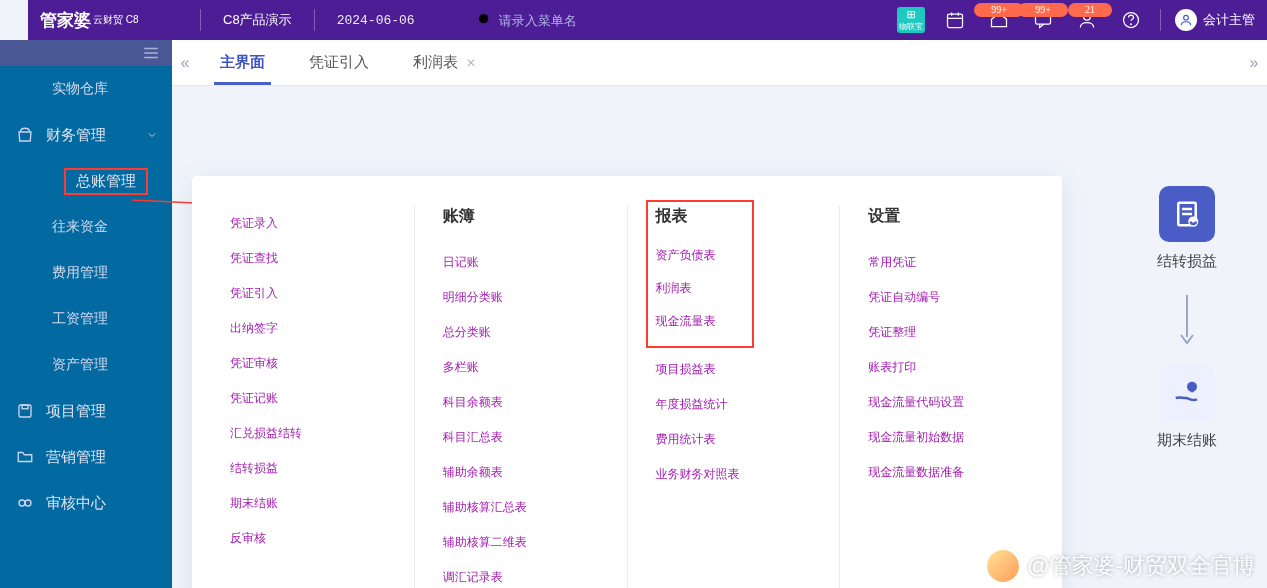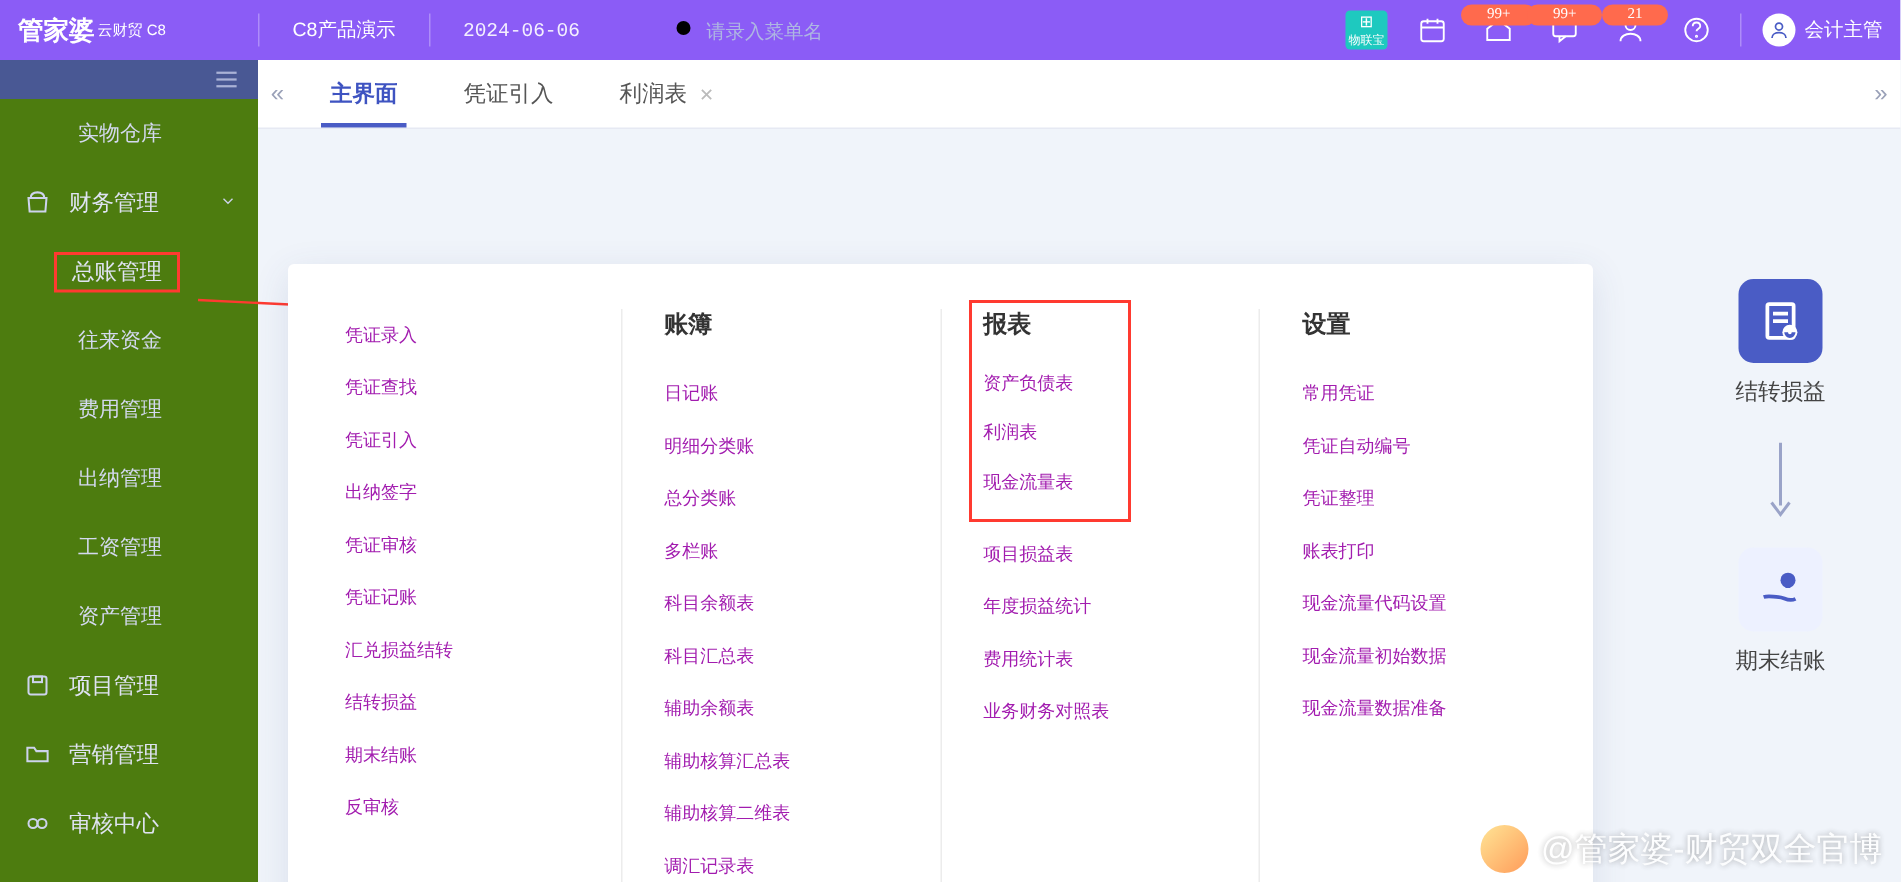--- a/index.html
+++ b/index.html
@@ -1,45 +1,45 @@
 <!DOCTYPE html>
 <html><head>
 <meta charset="utf-8">
 <style>
 * { margin: 0; padding: 0; box-sizing: border-box; }
 body { font-family: "Microsoft YaHei", "PingFang SC", sans-serif; width: 1267px; height: 588px; overflow: hidden; background: #f0f4fa; }
 
 
-.header { background: #8b5cf6; height: 40px; display: flex; align-items: center; color: #fff; font-size: 13px; position: relative; }
+.header { background: #4c1d95; height: 40px; display: flex; align-items: center; color: #fff; font-size: 13px; position: relative; margin-left: 28px; }
 .logo { width: 172px; padding-left: 12px; display: flex; align-items: center; font-size: 17px; font-weight: 700; }
 .logo small { font-size: 10px; font-weight: 400; margin-left: 2px; }
 .vdiv { width: 1px; height: 22px; background: rgba(255,255,255,.3); }
 .header-center { display:flex; align-items:center; gap:22px; padding-left:22px; }
 .header-center .date { color: rgba(255,255,255,.9); font-family: Liberation Mono, monospace;}
 .search { display:flex; align-items:center; gap:6px; color:#bfc6ea; margin-left:40px;}
 .search input { background:none; border:none; outline:none; color:#fff; font-size:13px; }
 .search input::placeholder{color:#aeb6e2;}
 .header-right{ margin-left:auto; display:flex; align-items:center; gap:14px; padding-right:12px;}
 .hicon{ width:30px; height:30px; display:flex; align-items:center; justify-content:center; position:relative; cursor:pointer;}
 .hicon svg{ stroke:#fff; fill:none; stroke-width:1.5;}
 .badge{ position:absolute; top:-2px; right:-10px; background:#ff6a4d; color:#fff; font-size:10px; padding:0 17px; border-radius:7px; line-height:14px;font-family:Liberation Serif, serif;}
 .teal-box{ width:28px;height:26px;background:#1ec9bf;border-radius:3px;display:flex;flex-direction:column;align-items:center;justify-content:center;font-size:8px;color:#fff;}
 .avatar{width:22px;height:22px;border-radius:50%;background:#fff;display:flex;align-items:center;justify-content:center;}
 .user{display:flex;align-items:center;gap:6px;}
 
 
-.sidebar{ position:absolute; left:0; top:40px; bottom:0; width:172px; background:#4d7c0f; color:#dfe3f2; }
+.sidebar{ position:absolute; left:0; top:40px; bottom:0; width:172px; background:#0369a1; color:#dfe3f2; }
 .collapse-btn{height:26px;background:#495894;display:flex;align-items:center;justify-content:flex-end;padding-right:12px;}
 .collapse-btn svg{stroke:#aab2d6;fill:none;stroke-width:2;}
 .side-item{ height:46px; display:flex; align-items:center; padding-left:16px; gap:12px; font-size:15px; cursor:pointer;}
 .side-item.level2{ padding-left:52px; font-size:14px; color:#d3d9ef;}
 .side-item .chev{margin-left:auto;margin-right:14px;}
 .side-item svg{stroke:#cdd3ed;fill:none;stroke-width:1.8;}
 .hl-box{ border:2px solid #ff3a30; padding:2px 10px; display:inline-block;}
-.side-item.hl{padding-left:36px;}
+.side-item.hl{padding-left:64px;}
 
 
 .tabstrip{ position:absolute; left:172px; right:0; top:40px; height:46px; background:#fff; border-bottom:1px solid #e6e9f3; display:flex; align-items:center;}
 .tab-scroll-left,.tab-scroll-right{ width:26px; display:flex; align-items:center; justify-content:center; color:#9aa1b8; cursor:pointer; height:100%;}
 .tabs{display:flex; height:100%;text-align:right;}
 .tab{ padding:0 22px; display:flex; align-items:center; gap:8px; font-size:15px; color:#555; cursor:pointer; position:relative;}
 .tab.active{ color:#3e53c1; font-weight:600;}
 .tab.active::after{content:""; position:absolute; left:16px; right:16px; bottom:0; height:3px; background:#4a5cc5;}
 .tab .close{color:#bbb;font-size:12px;}
 
@@ -167,23 +167,20 @@
         </svg></span>
   </div>
   <div class="side-item hl">
       <span class="hl-box"><span>总账管理</span></span>
     </div>
   <div class="side-item level2">
       <span>往来资金</span>
     </div>
   <div class="side-item level2">
       <span>费用管理</span>
-    </div>
-  <div class="side-item level2">
-      <span>出纳管理</span>
     </div>
   <div class="side-item level2">
       <span>工资管理</span>
     </div>
   <div class="side-item level2">
       <span>资产管理</span>
     </div>
   <div class="side-item">
       <svg width="18" height="18" viewBox="0 0 24 24">
         <rect x="4" y="4" width="16" height="16" rx="2"></rect>

